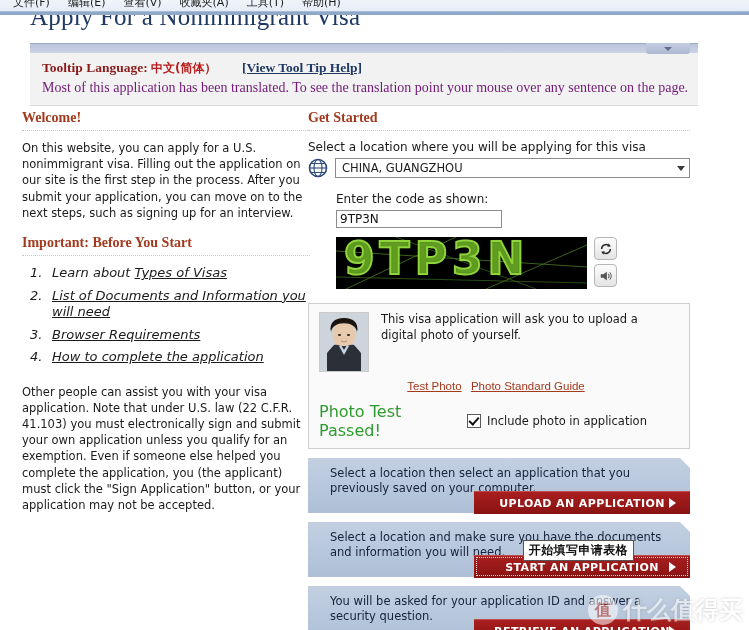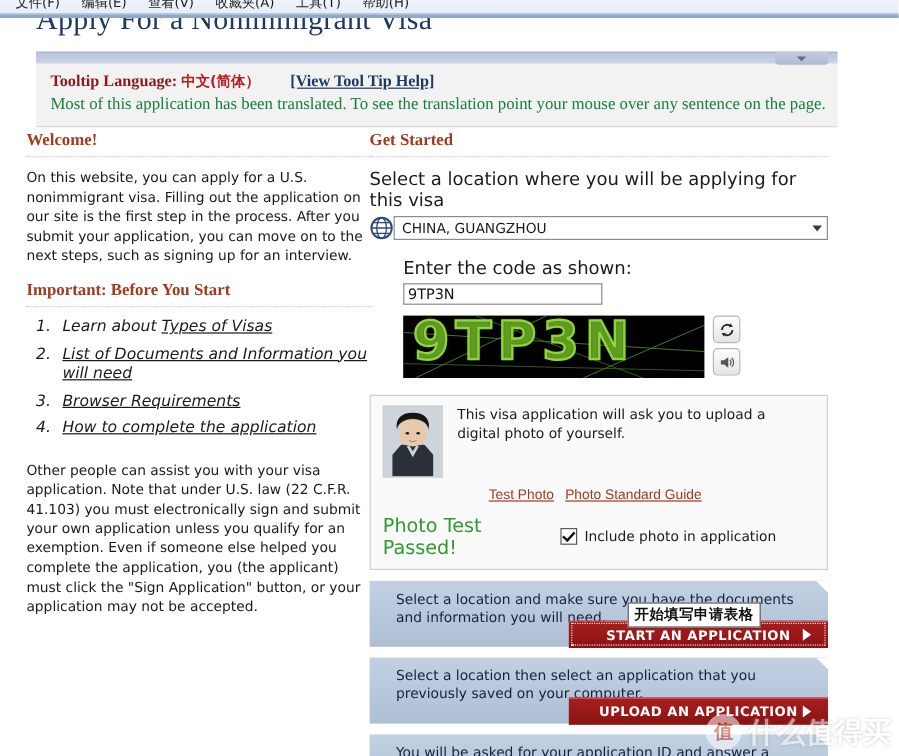--- a/index.html
+++ b/index.html
@@ -125,21 +125,21 @@
     text-decoration: underline;
     font-family: "Liberation Serif", serif;
     font-size: 13.5px;
     font-weight: bold;
     margin-left: 22px;
     cursor: pointer;
   }
   .tt-line2 {
     font-family: "Liberation Serif", serif;
     font-size: 14px;
-    color: #15803d;
+    color: #701a75;
     white-space: nowrap;
   }
 
   
   .col-left {
     position: absolute;
     left: 22px;
     top: 95px;
     width: 288px;
   }
@@ -198,27 +198,28 @@
     color: #1a1a1a;
     text-decoration: underline;
     font-style: italic;
     cursor: pointer;
   }
   .nolink { font-style: italic; }
 
   
   .field-label {
     font-family: "DejaVu Sans", sans-serif;
-    font-size: 15px;
+    font-size: 12px;
     color: #1a1a1a;
     margin-bottom: 4px;
   }
   .loc-row {
     display: flex;
     align-items: center;
+    gap: 7px;
   }
   .globe {
     width: 20px; height: 20px;
     flex: 0 0 20px;
   }
   .select-box {
     flex: 1 1 auto;
     height: 20px;
     border: 1px solid #8c8c8c;
     background: #ffffff;
@@ -596,34 +597,34 @@
       </div>
       <div class="photo-bottom">
         <div class="photo-passed">Photo Test Passed!</div>
         <span class="chk"></span>
         <span class="chk-label">Include photo in application</span>
       </div>
     </div>
 
     <div class="act-panel">
       <span class="notch"></span>
+      <div class="act-text">Select a location then select an application that you previously saved on your computer.</div>
+      <div class="act-btn">
+        <span>UPLOAD AN APPLICATION</span>
+        <span class="tri"></span>
+      </div>
+    </div>
+
+    <div class="act-panel">
+      <span class="notch"></span>
       <div class="act-text">Select a location and make sure you have the documents and information you will need.</div>
       <div class="act-btn focused">
         <span>START AN APPLICATION</span>
         <span class="tri"></span>
         <div class="tooltip-cn">开始填写申请表格</div>
-      </div>
-    </div>
-
-    <div class="act-panel">
-      <span class="notch"></span>
-      <div class="act-text">Select a location then select an application that you previously saved on your computer.</div>
-      <div class="act-btn">
-        <span>UPLOAD AN APPLICATION</span>
-        <span class="tri"></span>
       </div>
     </div>
 
     <div class="act-panel">
       <span class="notch"></span>
       <div class="act-text">You will be asked for your application ID and answer a security question.</div>
       <div class="act-btn">
         <span>RETRIEVE AN APPLICATION</span>
         <span class="tri"></span>
       </div>

